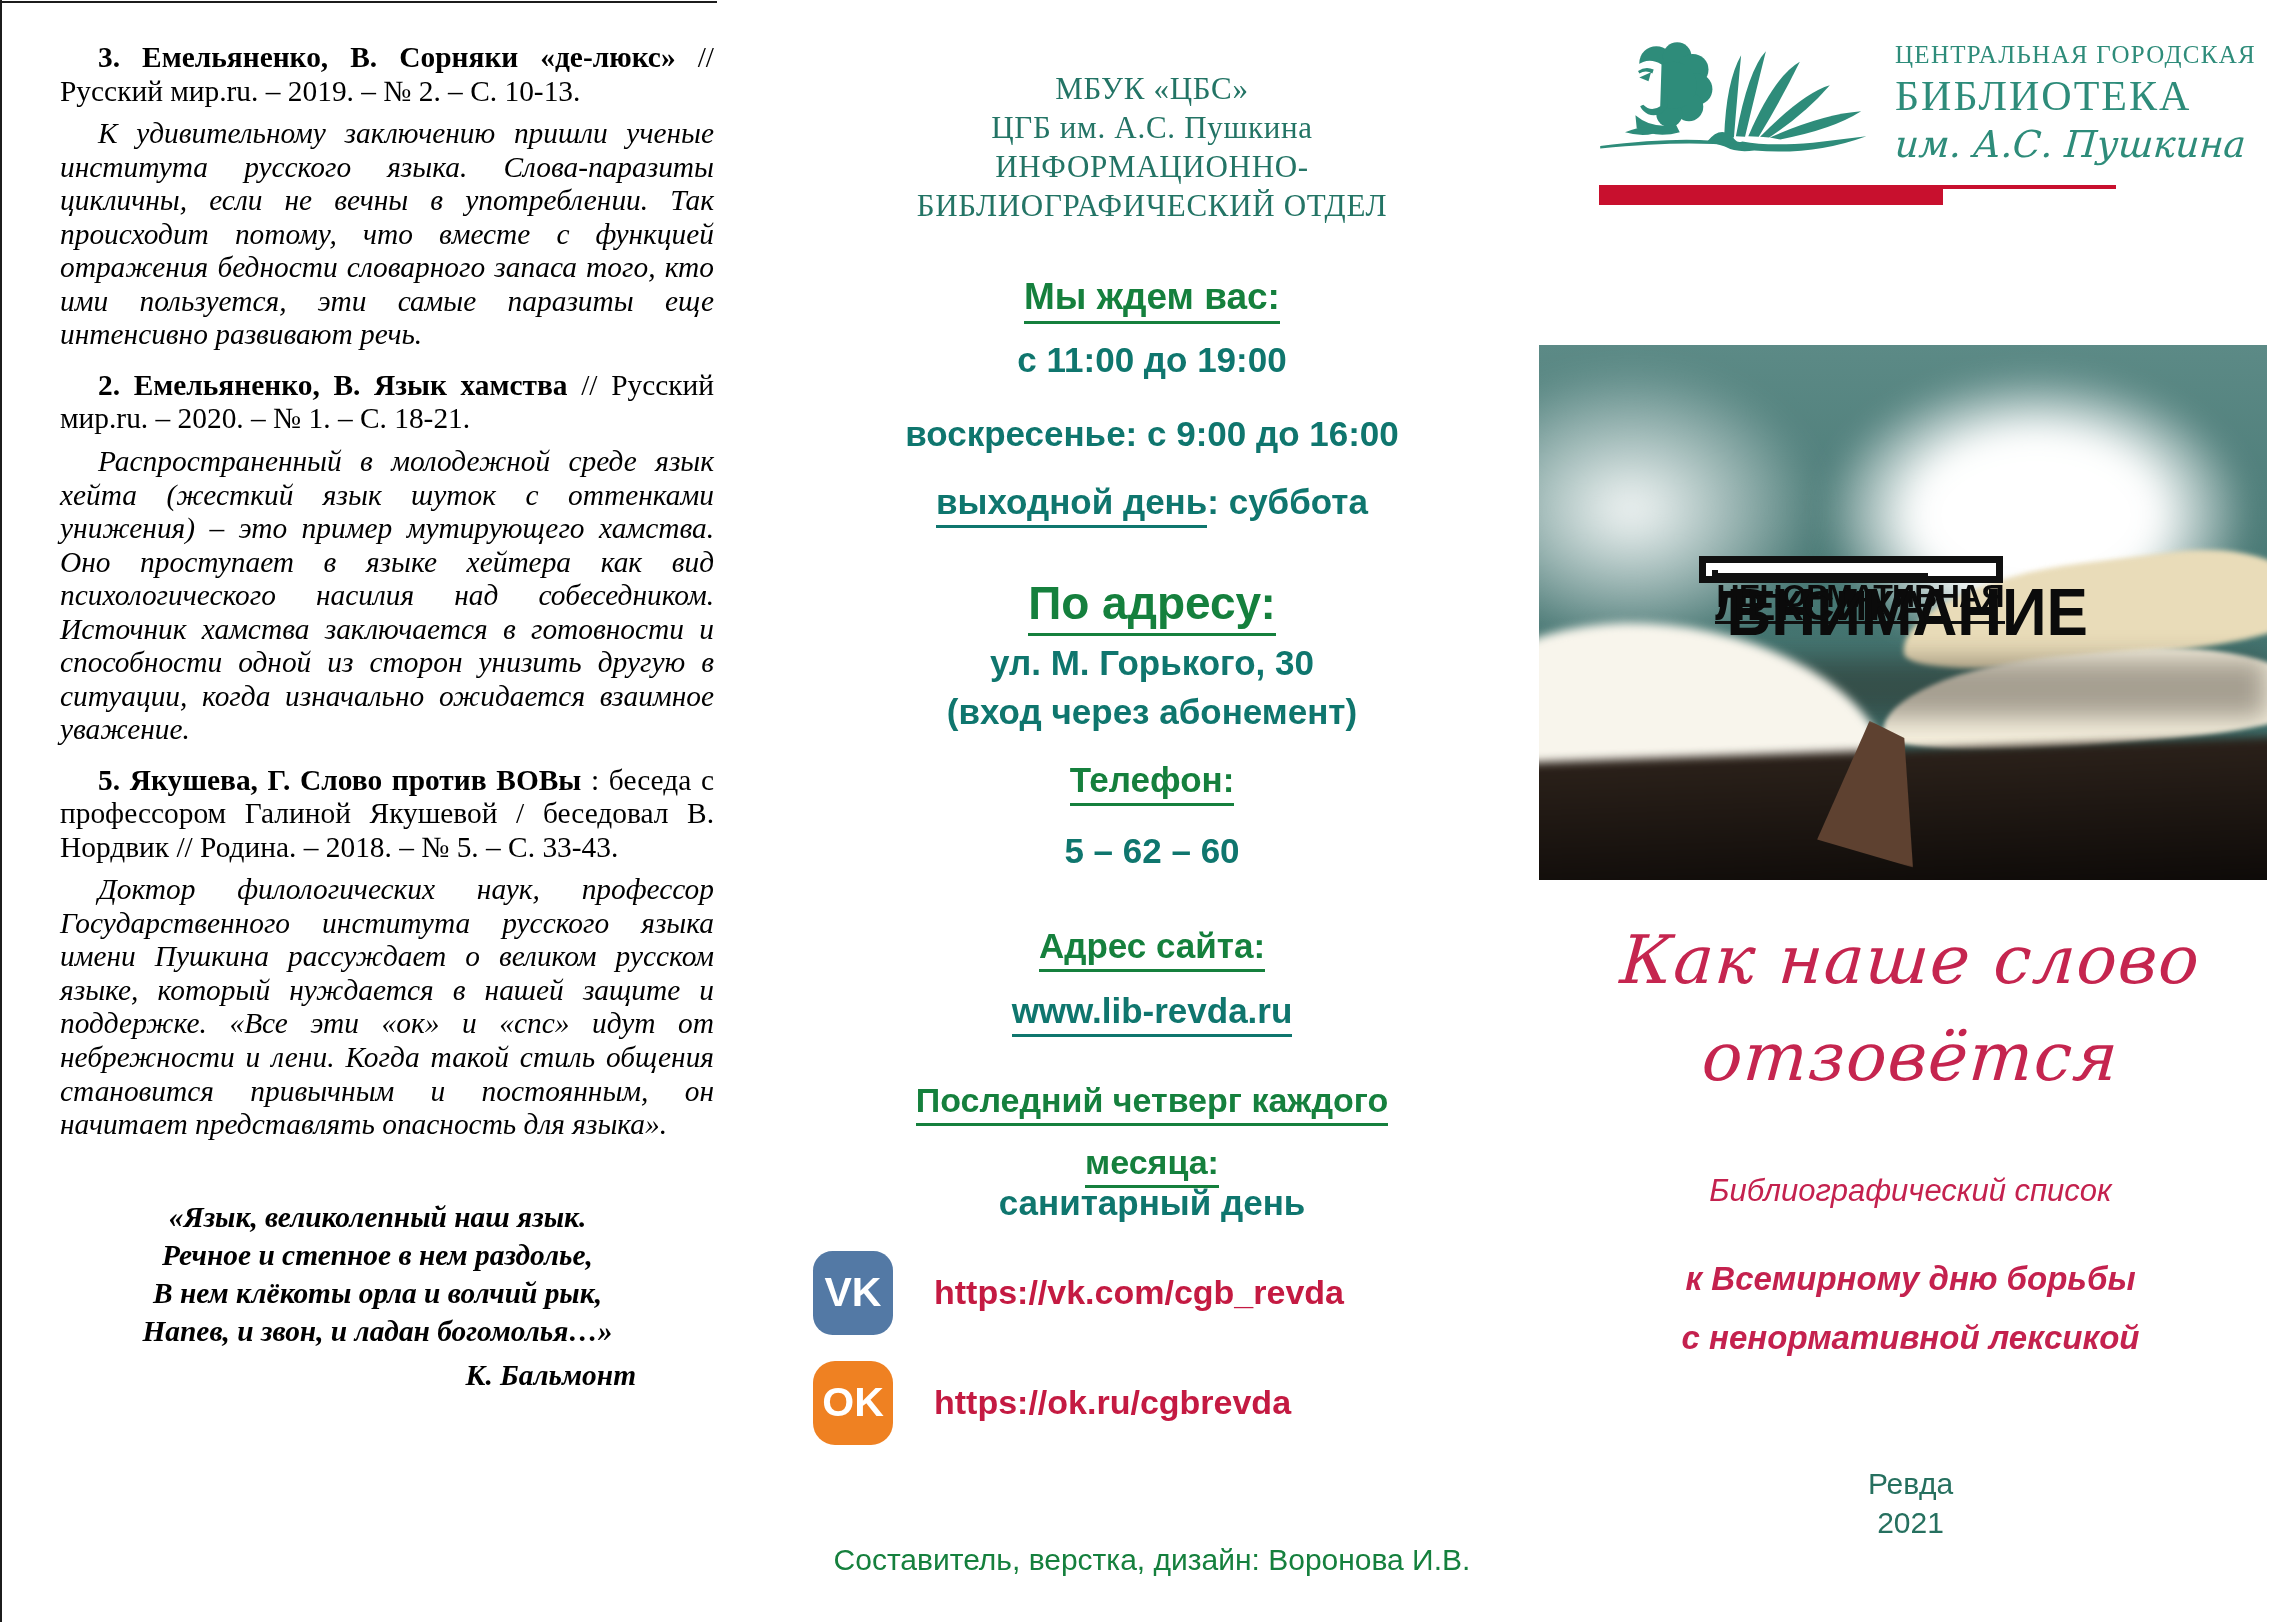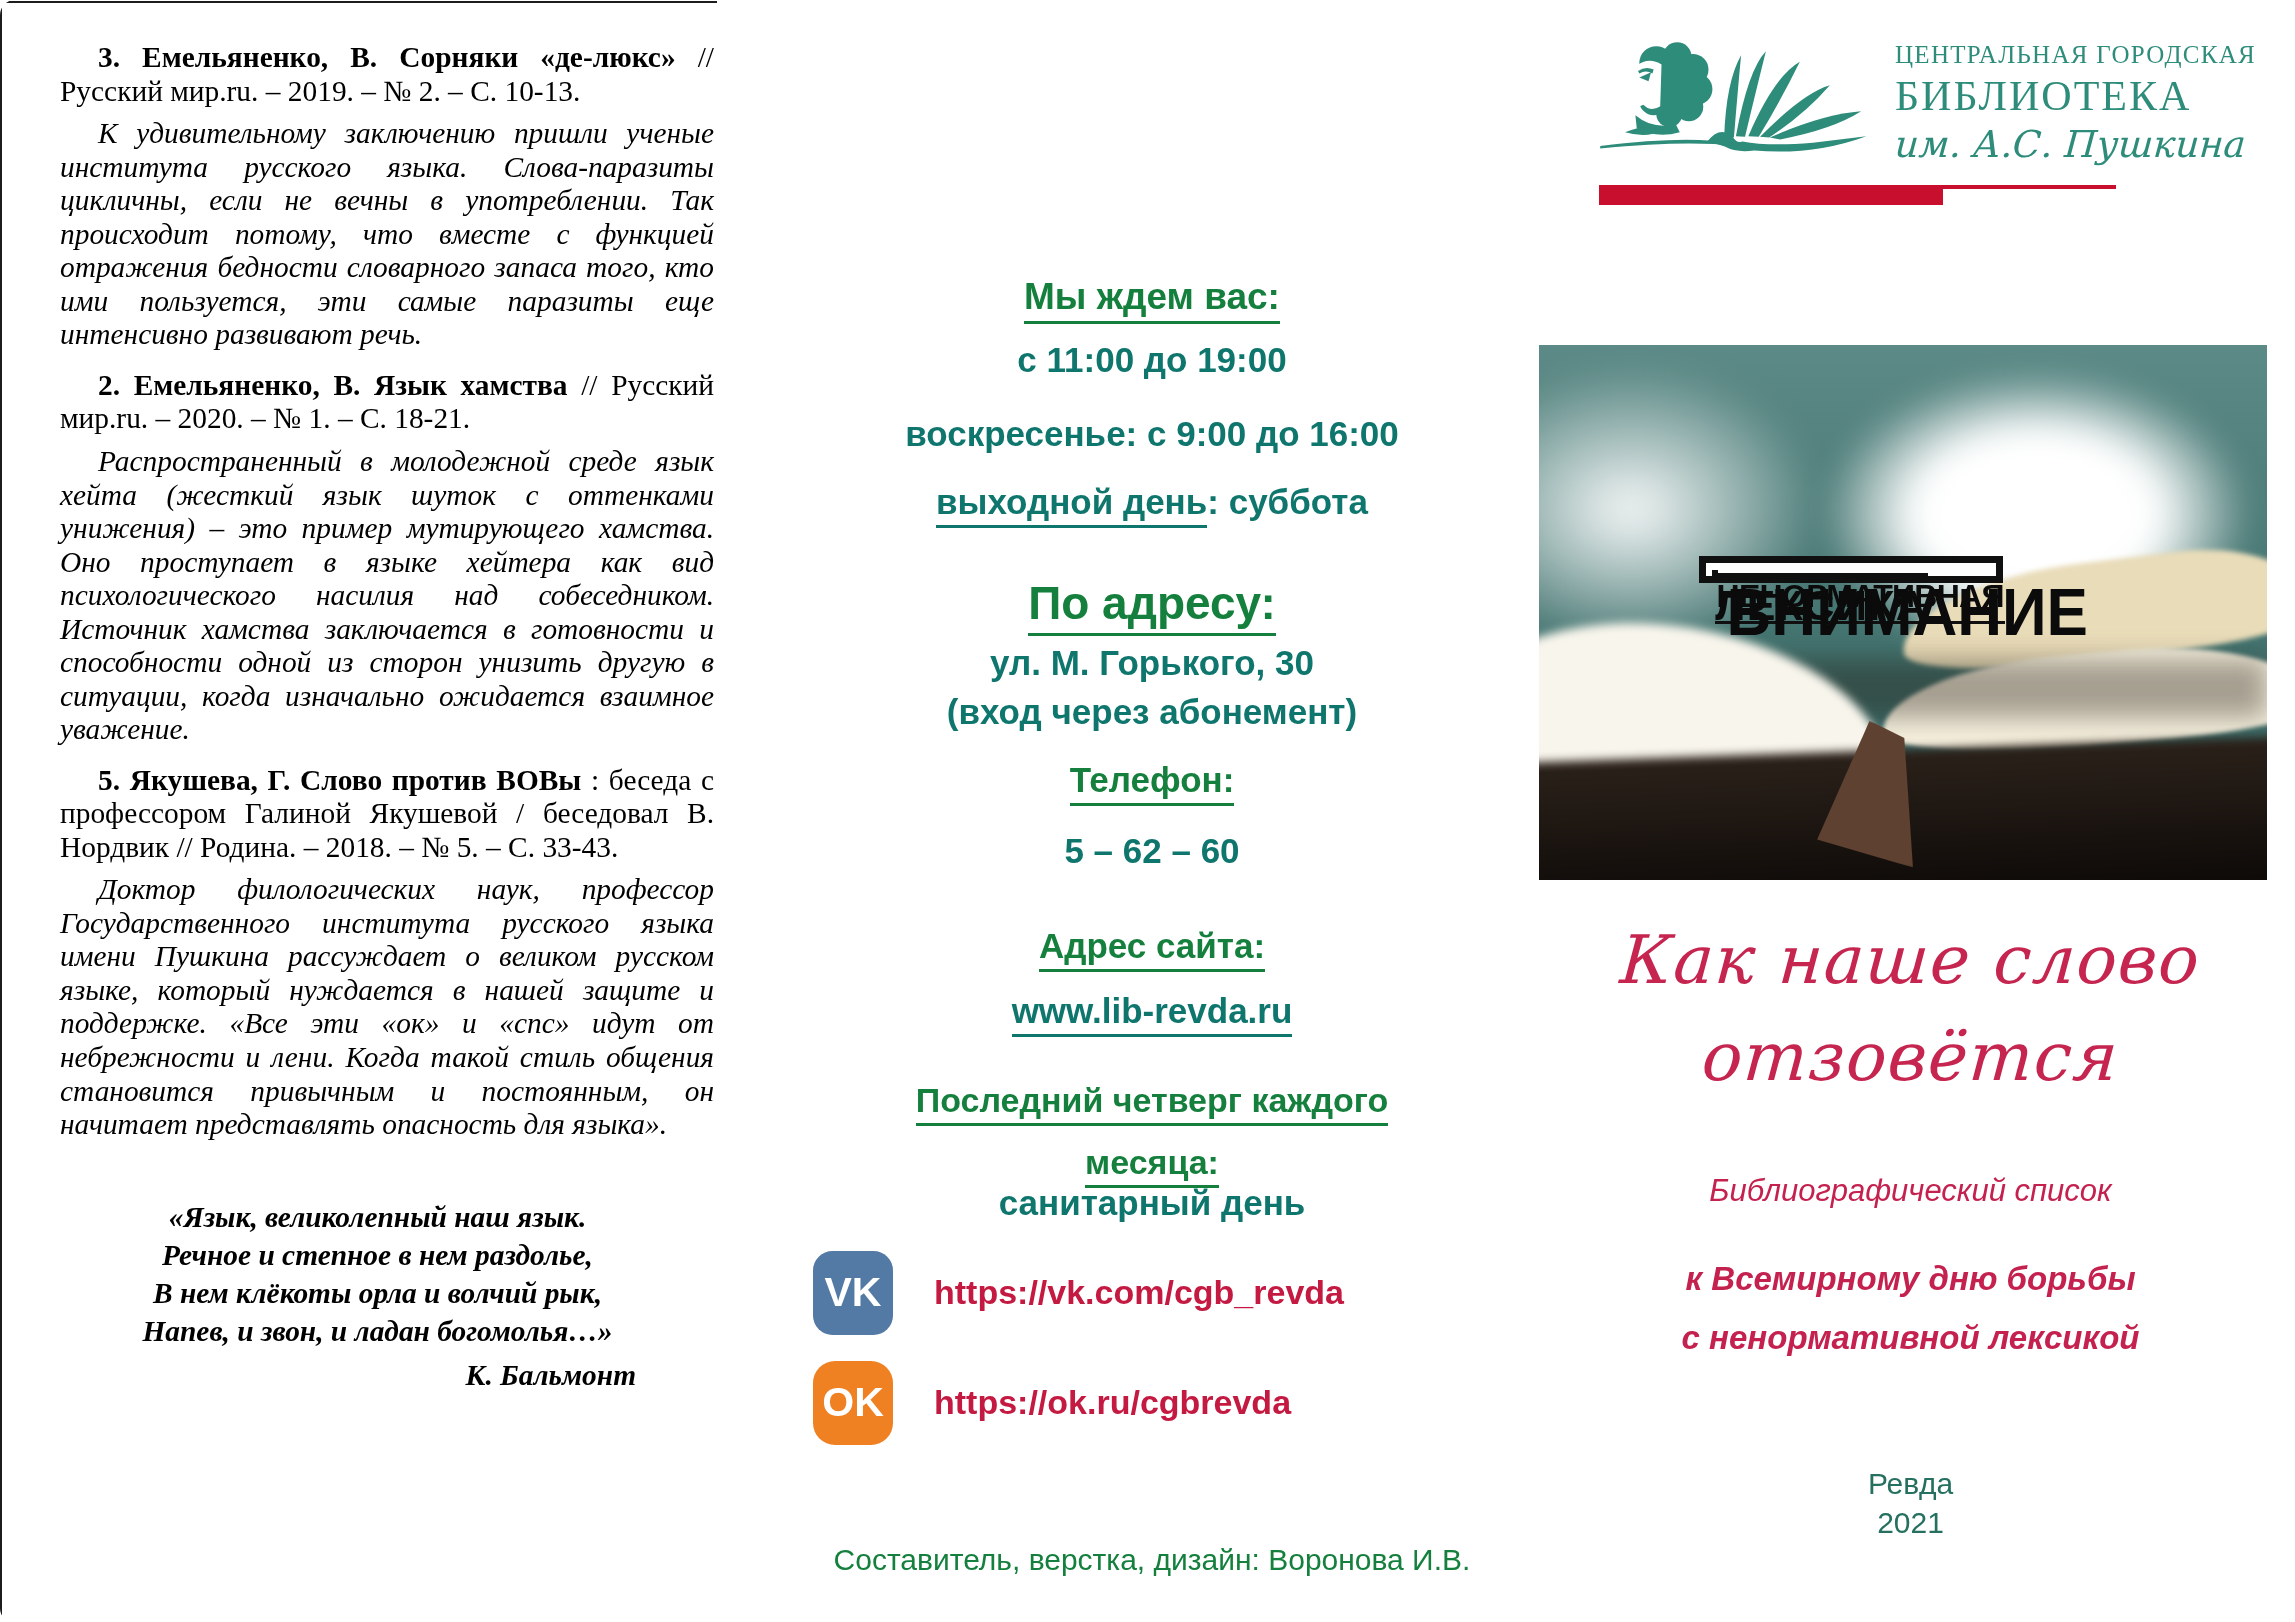--- a/index.html
+++ b/index.html
@@ -1,17 +1,17 @@
 <!DOCTYPE html>
 <html lang="ru" style="font-size:10.5px"><head>
 <meta charset="utf-8">
 <style>
   html,body{margin:0;padding:0;background:#ffffff;}
   .page{position:relative;width:2295px;height:1623px;background:#ffffff;overflow:hidden;
-        font-family:"Liberation Serif",serif;color:#000;border-radius:15px;}
+        font-family:"Liberation Serif",serif;color:#000;}
 
   
   .edge-left{position:absolute;left:0;top:0;width:2px;height:1623px;background:#1c1c1c;}
   .edge-top{position:absolute;left:0;top:1.3px;width:717px;height:2px;background:#1c1c1c;}
 
   
   .col-left{position:absolute;left:60px;top:41px;width:654px;font-size:29.4px;line-height:1.14;
             text-align:justify;}
   .entry{margin:17px 0 9.2px;text-indent:38px;}
   .entry:first-child{margin-top:0;}
@@ -130,20 +130,26 @@
     <div class="quote">
       <p>«Язык, великолепный наш язык.</p>
       <p>Речное и степное в нем раздолье,</p>
       <p>В нем клёкоты орла и волчий рык,</p>
       <p>Напев, и звон, и ладан богомолья…»</p>
       <p class="author">К. Бальмонт</p>
     </div>
   </section>
 
   <section class="col-mid">
+    <div class="row m-org">
+      <div>МБУК «ЦБС»</div>
+      <div>ЦГБ им. А.С. Пушкина</div>
+      <div>ИНФОРМАЦИОННО-</div>
+      <div>БИБЛИОГРАФИЧЕСКИЙ ОТДЕЛ</div>
+    </div>
 
     <div class="row m-wait teal bold"><span class="u">Мы ждем вас:</span></div>
     <div class="row m-hours1 red bold">с 11:00 до 19:00</div>
     <div class="row m-hours2 red bold">воскресенье: с 9:00 до 16:00</div>
     <div class="row m-dayoff red bold"><span class="u">выходной день</span><span>: суббота</span></div>
 
     <div class="row m-addr-h teal bold"><span class="u">По адресу:</span></div>
     <div class="row m-addr1 red bold">ул. М. Горького, 30</div>
     <div class="row m-addr2 red bold">(вход через абонемент)</div>
 

